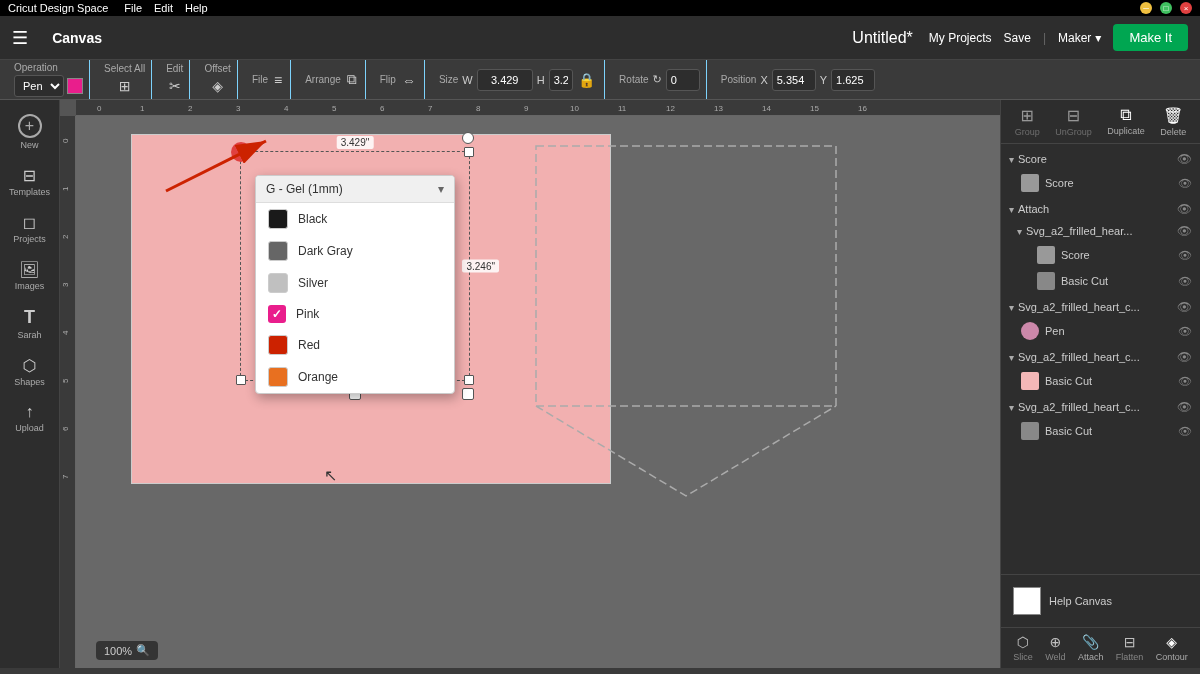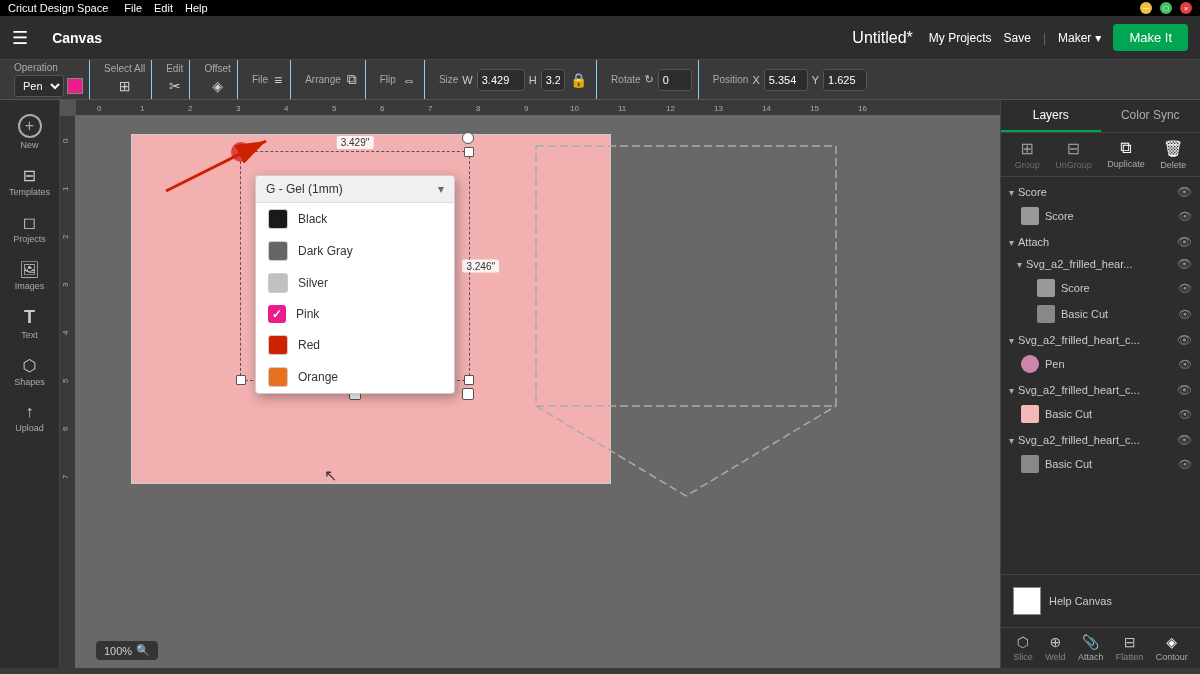--- a/index.html
+++ b/index.html
@@ -190,21 +190,21 @@
     <span class="toolbar-label">Arrange</span>
     <span class="toolbar-icon">⧉</span>
   </div>
   <div class="toolbar-group">
     <span class="toolbar-label">Flip</span>
     <span class="toolbar-icon">⇔</span>
   </div>
   <div class="toolbar-group">
     <span class="toolbar-label">Size</span>
     <span class="toolbar-text">W</span>
-    <input class="toolbar-input" value="3.429" style="width: 48px;">
+    <input class="toolbar-input" value="3.429" style="width: 56px; text-align: center;">
     <span class="toolbar-text">H</span>
     <input class="toolbar-input" value="3.246" style="width: 24px;">
     <span class="toolbar-icon">🔒</span>
   </div>
   <div class="toolbar-group">
     <span class="toolbar-label">Rotate</span>
     <span class="toolbar-text">↻</span>
     <input class="toolbar-input" value="0" style="width: 34px;">
   </div>
   <div class="toolbar-group">
@@ -230,21 +230,21 @@
     <div class="sidebar-item">
       <span class="sidebar-icon">◻</span>
       <span class="sidebar-item-label">Projects</span>
     </div>
     <div class="sidebar-item">
       <span class="sidebar-icon">🖼</span>
       <span class="sidebar-item-label">Images</span>
     </div>
     <div class="sidebar-item">
       <span class="sidebar-icon" style="font-size:18px;font-weight:bold;">T</span>
-      <span class="sidebar-item-label">Text</span>
+      <span class="sidebar-item-label">Sarah</span>
     </div>
     <div class="sidebar-item">
       <span class="sidebar-icon">⬡</span>
       <span class="sidebar-item-label">Shapes</span>
     </div>
     <div class="sidebar-item">
       <span class="sidebar-icon">↑</span>
       <span class="sidebar-item-label">Upload</span>
     </div>
   </div>
@@ -421,24 +421,20 @@
         <div class="color-item">
           <div class="color-circle" style="background:#e87020;"></div>
           <span class="color-name">Orange</span>
         </div>
 
       </div>
     </div>
   </div>
 
   <div id="right-panel">
-    <div id="panel-tabs">
-      <div class="panel-tab active">Layers</div>
-      <div class="panel-tab">Color Sync</div>
-    </div>
 
     <div id="panel-actions">
       <div class="panel-action">
         <span class="panel-action-icon">⊞</span>
         <span class="panel-action-label">Group</span>
       </div>
       <div class="panel-action">
         <span class="panel-action-icon">⊟</span>
         <span class="panel-action-label">UnGroup</span>
       </div>

